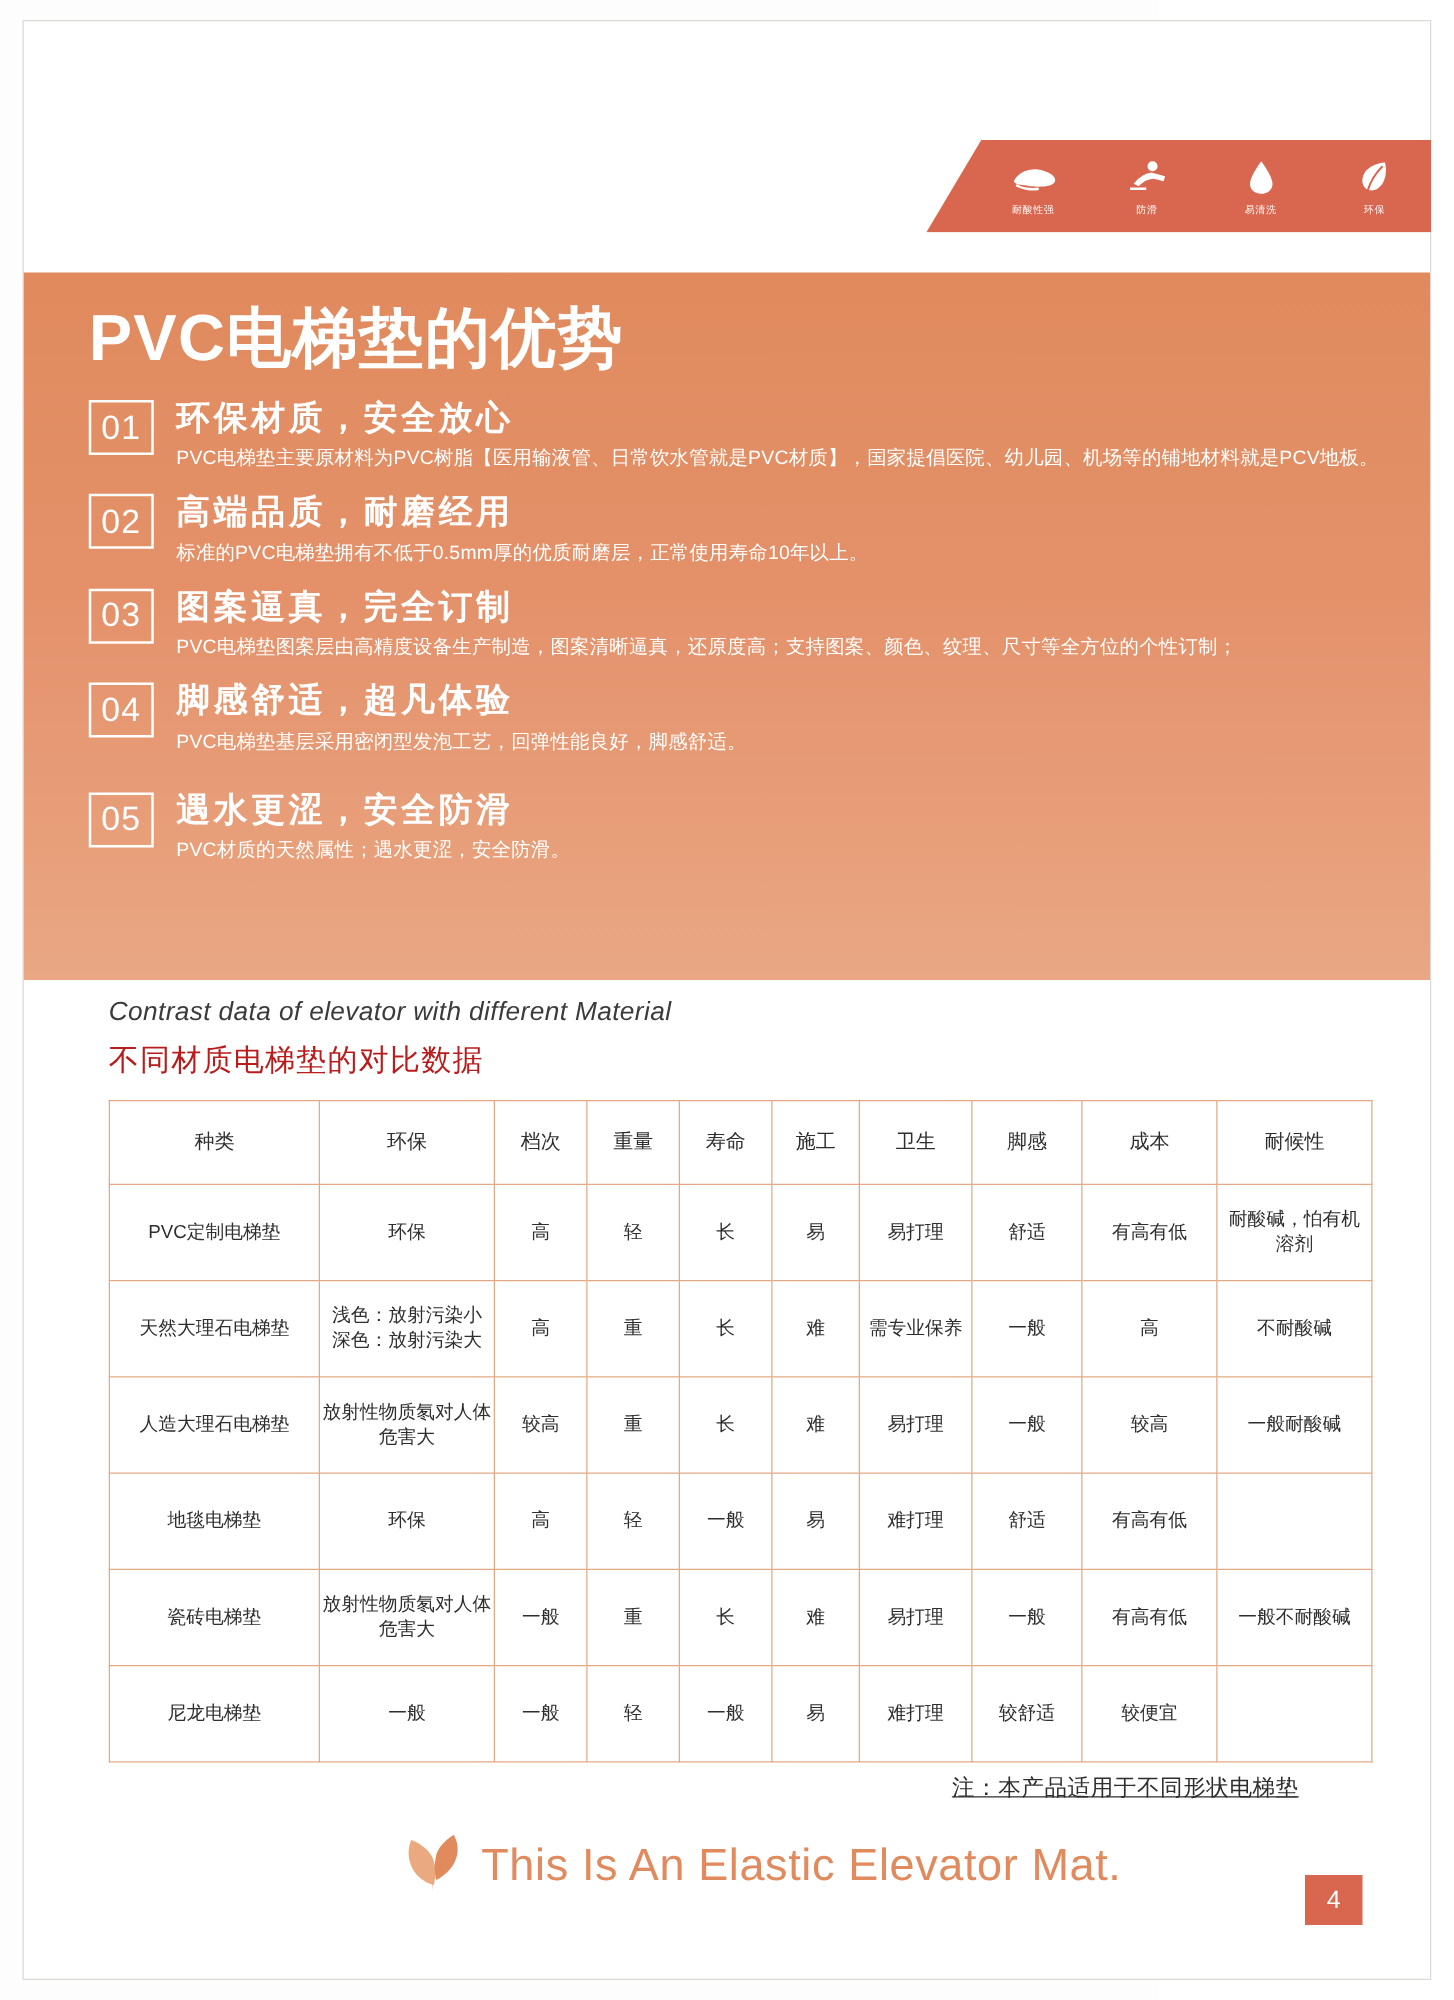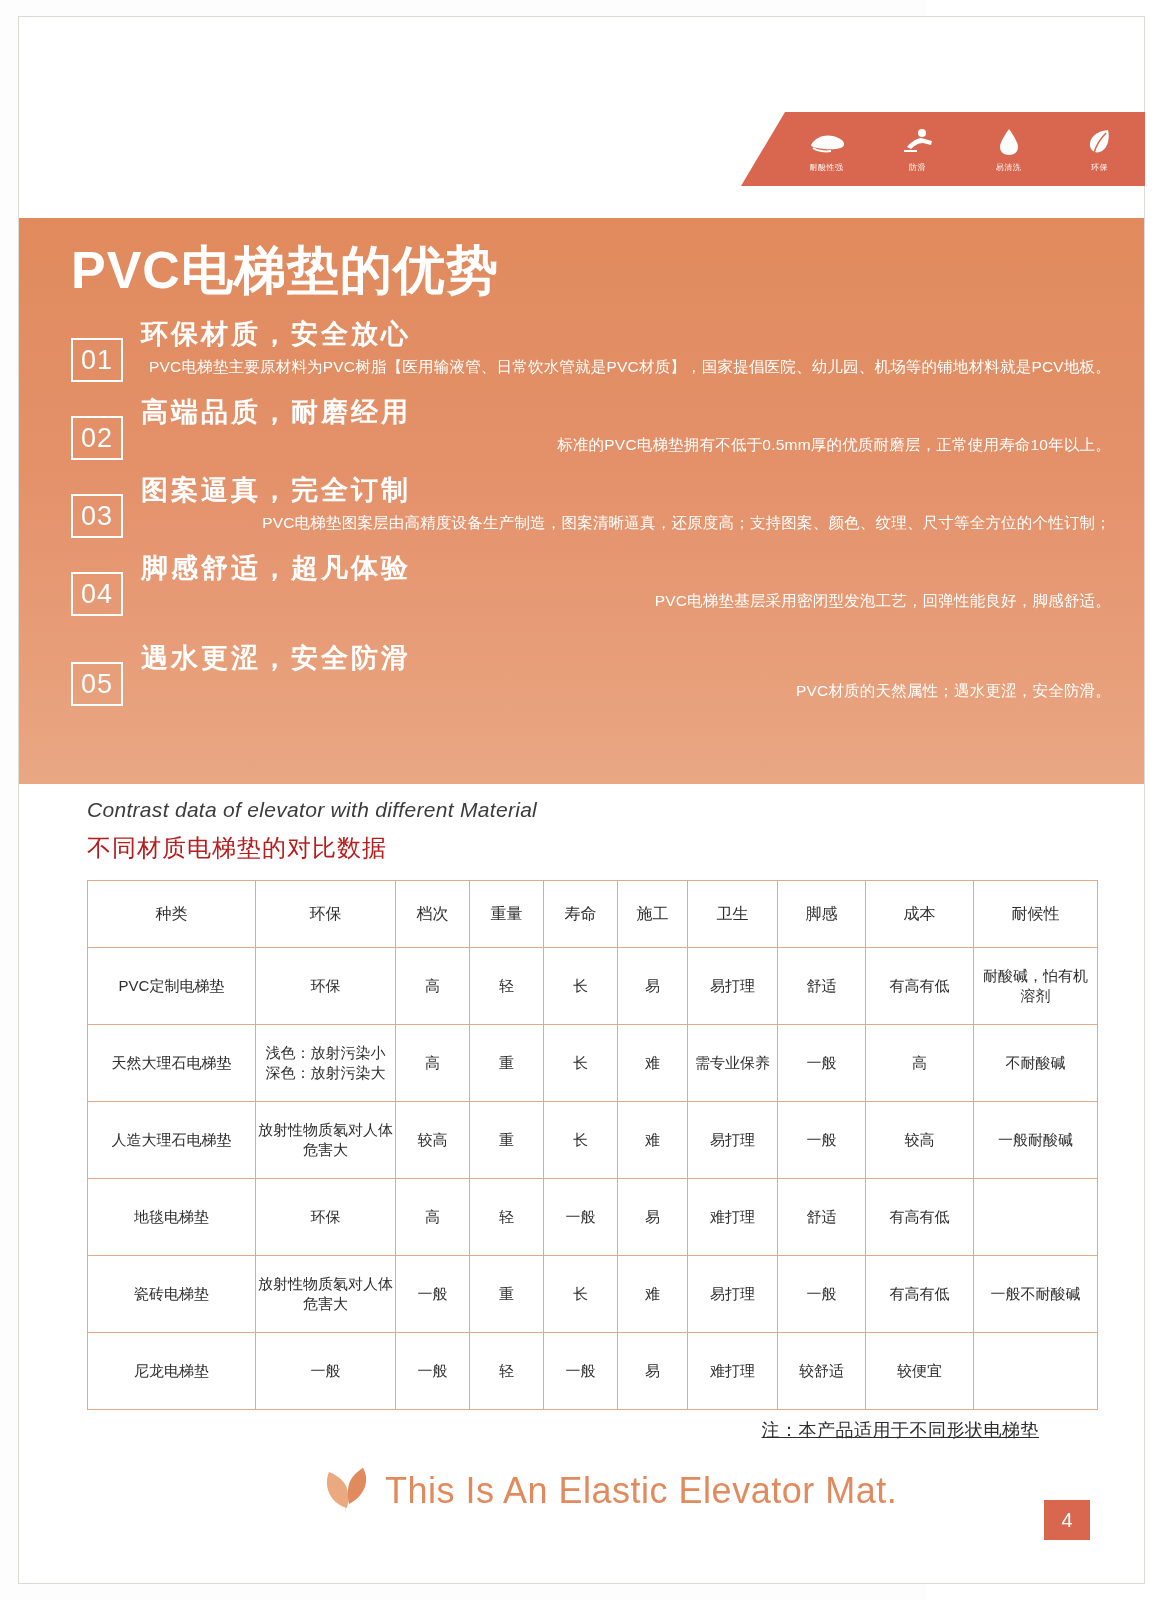--- a/index.html
+++ b/index.html
@@ -97,39 +97,38 @@
     width: 52px;
     height: 44px;
     border: 2px solid #ffffff;
     color: #ffffff;
     font-size: 27px;
     display: flex;
     align-items: center;
     justify-content: center;
     flex: 0 0 auto;
     margin-right: 18px;
-    margin-top: 20px;
+    margin-top: 2px;
     box-sizing: border-box;
     letter-spacing: 1px;
   }
   .adv-body { flex: 1 1 auto; }
   .adv-head {
     font-size: 27px;
     color: #ffffff;
     font-weight: bold;
     letter-spacing: 3px;
     line-height: 1.2;
   }
   .adv-text {
     font-size: 15.5px;
     color: #ffffff;
     line-height: 1.55;
     margin-top: 5px;
     letter-spacing: 0.2px;
-    text-align: right;
   }
   .adv-item.gap { margin-bottom: 26px; }
 
   
   .tbl-section {
     position: absolute;
     left: 19px;
     top: 790px;
     width: 1125px;
   }

